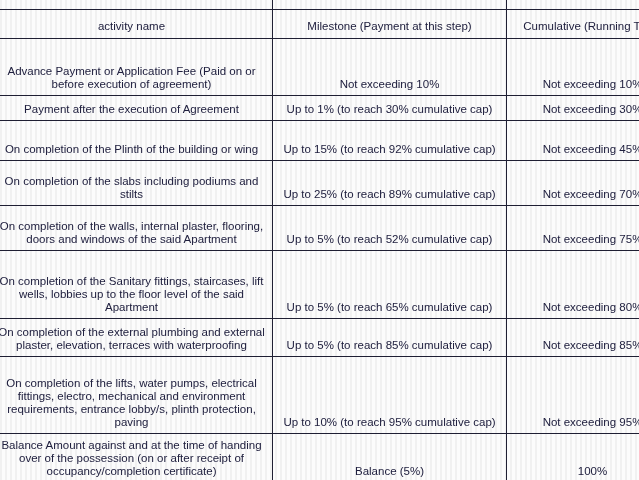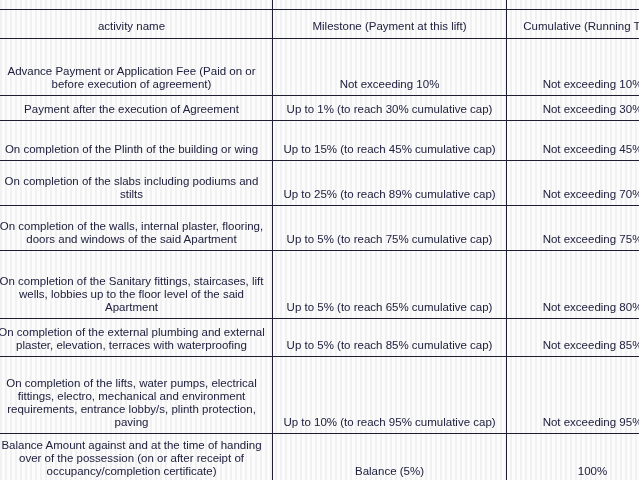--- a/index.html
+++ b/index.html
@@ -56,51 +56,51 @@
       <col class="c3">
     </colgroup>
     <thead>
       <tr class="filler-row">
         <td></td>
         <td></td>
         <td></td>
       </tr>
       <tr class="header-row">
         <th>activity name</th>
-        <th>Milestone (Payment at this lift)</th>
+        <th>Milestone (Payment at this step)</th>
         <th>Cumulative (Running Total)</th>
       </tr>
     </thead>
     <tbody id="tbody">
         <tr style="height: 57px;">
           <td>Advance Payment or Application Fee (Paid on or
 before execution of agreement)</td>
           <td>Not exceeding 10%</td>
           <td>Not exceeding 10%</td>
         </tr>
         <tr style="height: 25px;">
           <td>Payment after the execution of Agreement</td>
           <td>Up to 1% (to reach 30% cumulative cap)</td>
           <td>Not exceeding 30%</td>
         </tr>
         <tr style="height: 40px;">
           <td>On completion of the Plinth of the building or wing</td>
-          <td>Up to 15% (to reach 45% cumulative cap)</td>
+          <td>Up to 15% (to reach 92% cumulative cap)</td>
           <td>Not exceeding 45%</td>
         </tr>
         <tr style="height: 45px;">
           <td>On completion of the slabs including podiums and
 stilts</td>
           <td>Up to 25% (to reach 89% cumulative cap)</td>
           <td>Not exceeding 70%</td>
         </tr>
         <tr style="height: 45px;">
           <td>On completion of the walls, internal plaster, flooring,
 doors and windows of the said Apartment</td>
-          <td>Up to 5% (to reach 75% cumulative cap)</td>
+          <td>Up to 5% (to reach 52% cumulative cap)</td>
           <td>Not exceeding 75%</td>
         </tr>
         <tr style="height: 68px;">
           <td>On completion of the Sanitary fittings, staircases, lift
 wells, lobbies up to the floor level of the said
 Apartment</td>
           <td>Up to 5% (to reach 65% cumulative cap)</td>
           <td>Not exceeding 80%</td>
         </tr>
         <tr style="height: 38px;">

